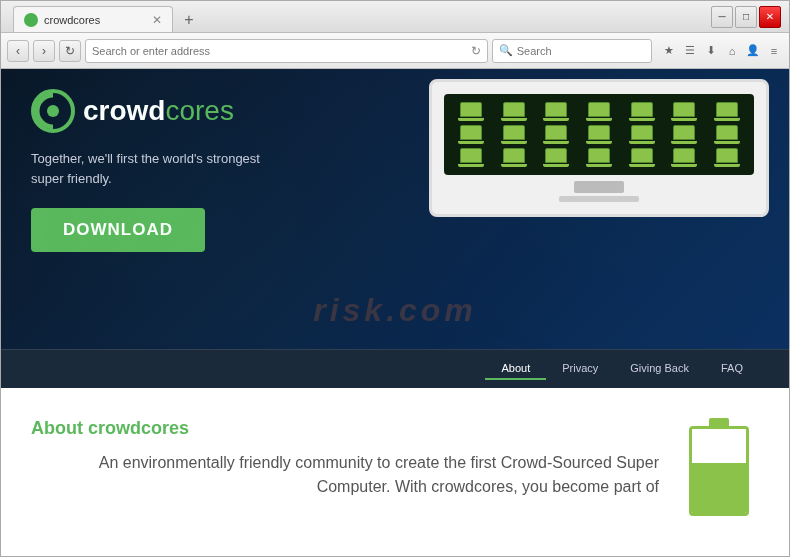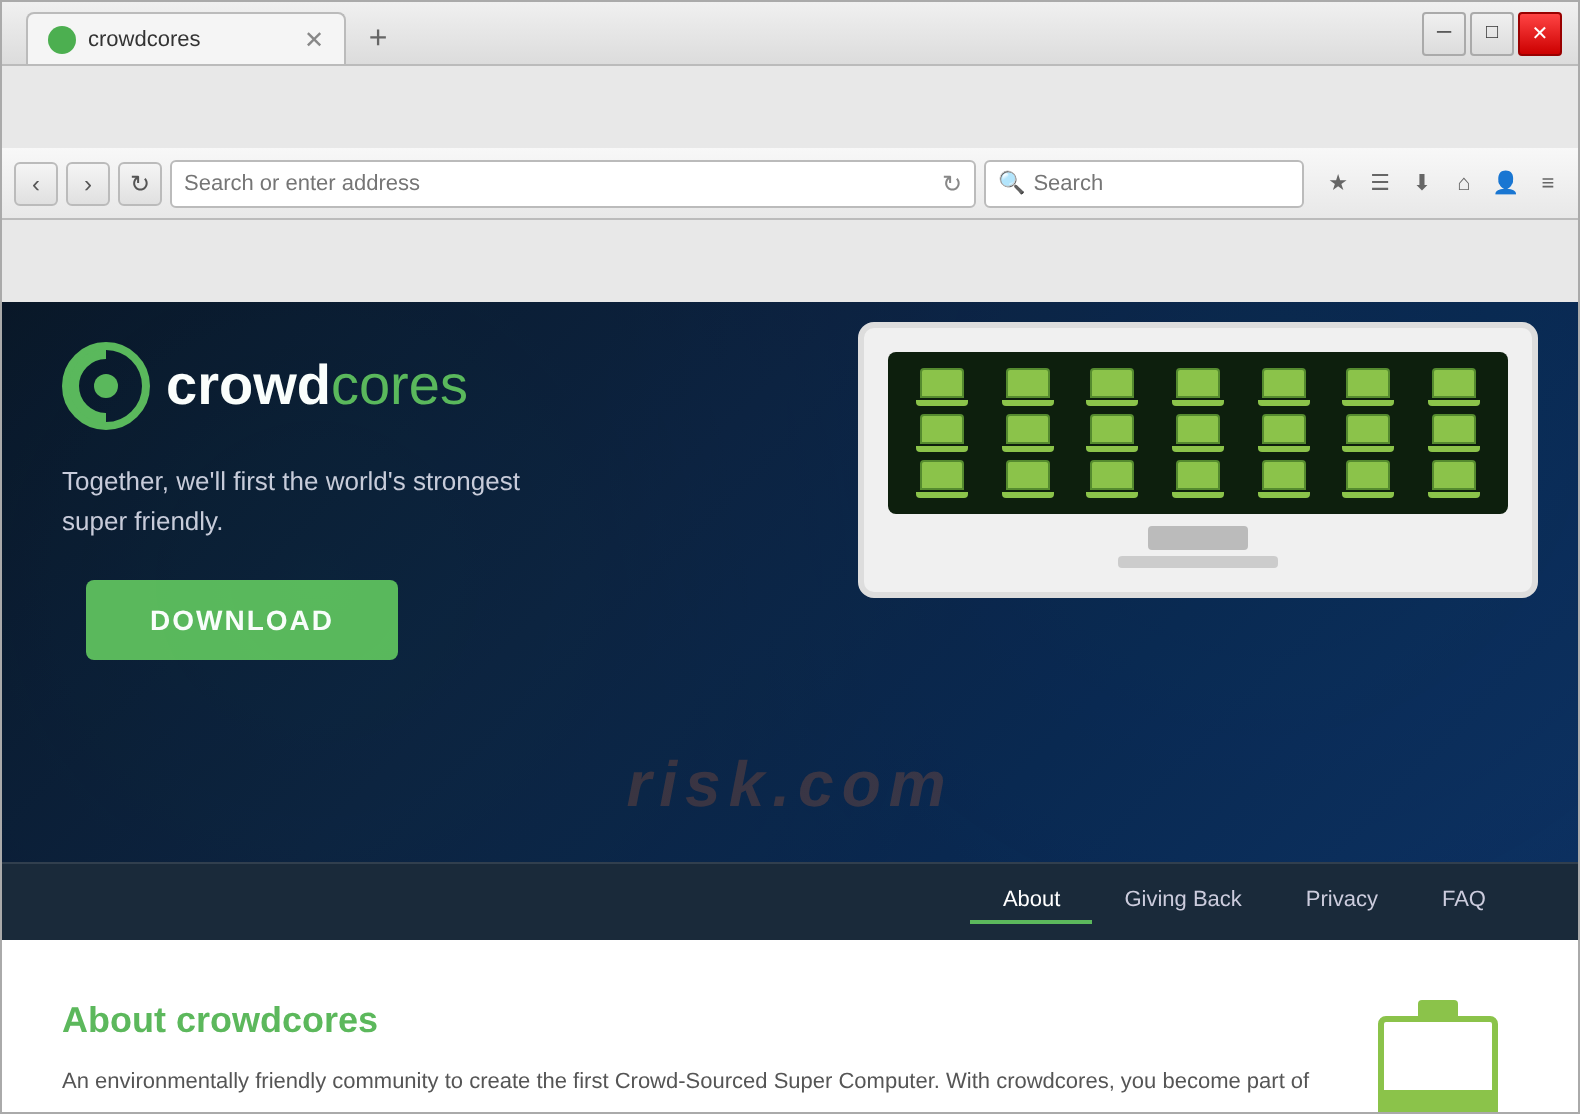--- a/index.html
+++ b/index.html
@@ -6,21 +6,20 @@
     body { width: 790px; height: 557px; overflow: hidden; font-family: Arial, sans-serif; background: #c8c8c8; }
 
     
     .browser-window {
       width: 790px;
       height: 557px;
       background: #e8e8e8;
       border: 1px solid #aaa;
       display: flex;
       flex-direction: column;
-      gap: 41px;
     }
 
     .title-bar {
       height: 32px;
       background: linear-gradient(to bottom, #f0f0f0, #dcdcdc);
       display: flex;
       align-items: center;
       padding: 0 8px;
       border-bottom: 1px solid #bbb;
     }
@@ -235,27 +234,26 @@
       line-height: 1.5;
       max-width: 280px;
       margin-bottom: 20px;
     }
 
     .download-btn {
       background: #5cb85c;
       color: white;
       border: none;
       padding: 12px 32px;
-      font-size: 14px;
+      font-size: 17px;
       font-weight: bold;
       border-radius: 4px;
       cursor: pointer;
       letter-spacing: 1px;
       margin-bottom: 10px;
-      margin-left: 12px;
     }
 
     .hero-monitor {
       position: absolute;
       right: 20px;
       top: 10px;
       width: 340px;
     }
 
     
@@ -329,23 +327,24 @@
     .about-text { flex: 1; }
 
     .about-title {
       font-size: 18px;
       color: #5cb85c;
       margin-bottom: 12px;
       font-weight: bold;
     }
 
     .about-desc {
-      font-size: 11px;
+      font-size: 16px;
       color: #555;
       line-height: 1.5;
+      text-align: right;
     }
 
     .battery-illustration {
       width: 80px;
       flex-shrink: 0;
     }
 
     .battery-body {
       width: 60px;
       height: 90px;
@@ -558,22 +557,22 @@
           </div>
         </div>
       </div>
 
       
       <div class="watermark">risk.com</div>
     </div>
 
     <div class="hero-nav" style="background:#1a2a3a;">
       <a class="hero-nav-item active">About</a>
+      <a class="hero-nav-item">Privacy</a>
       <a class="hero-nav-item">Giving Back</a>
-      <a class="hero-nav-item">Privacy</a>
       <a class="hero-nav-item">FAQ</a>
     </div>
 
     <div class="about-section">
       <div class="about-text">
         <h2 class="about-title">About crowdcores</h2>
         <p class="about-desc">An environmentally friendly community to create the first Crowd-Sourced Super Computer. With crowdcores, you become part of</p>
       </div>
       <div class="battery-illustration">
         <div class="battery-tip"></div>

